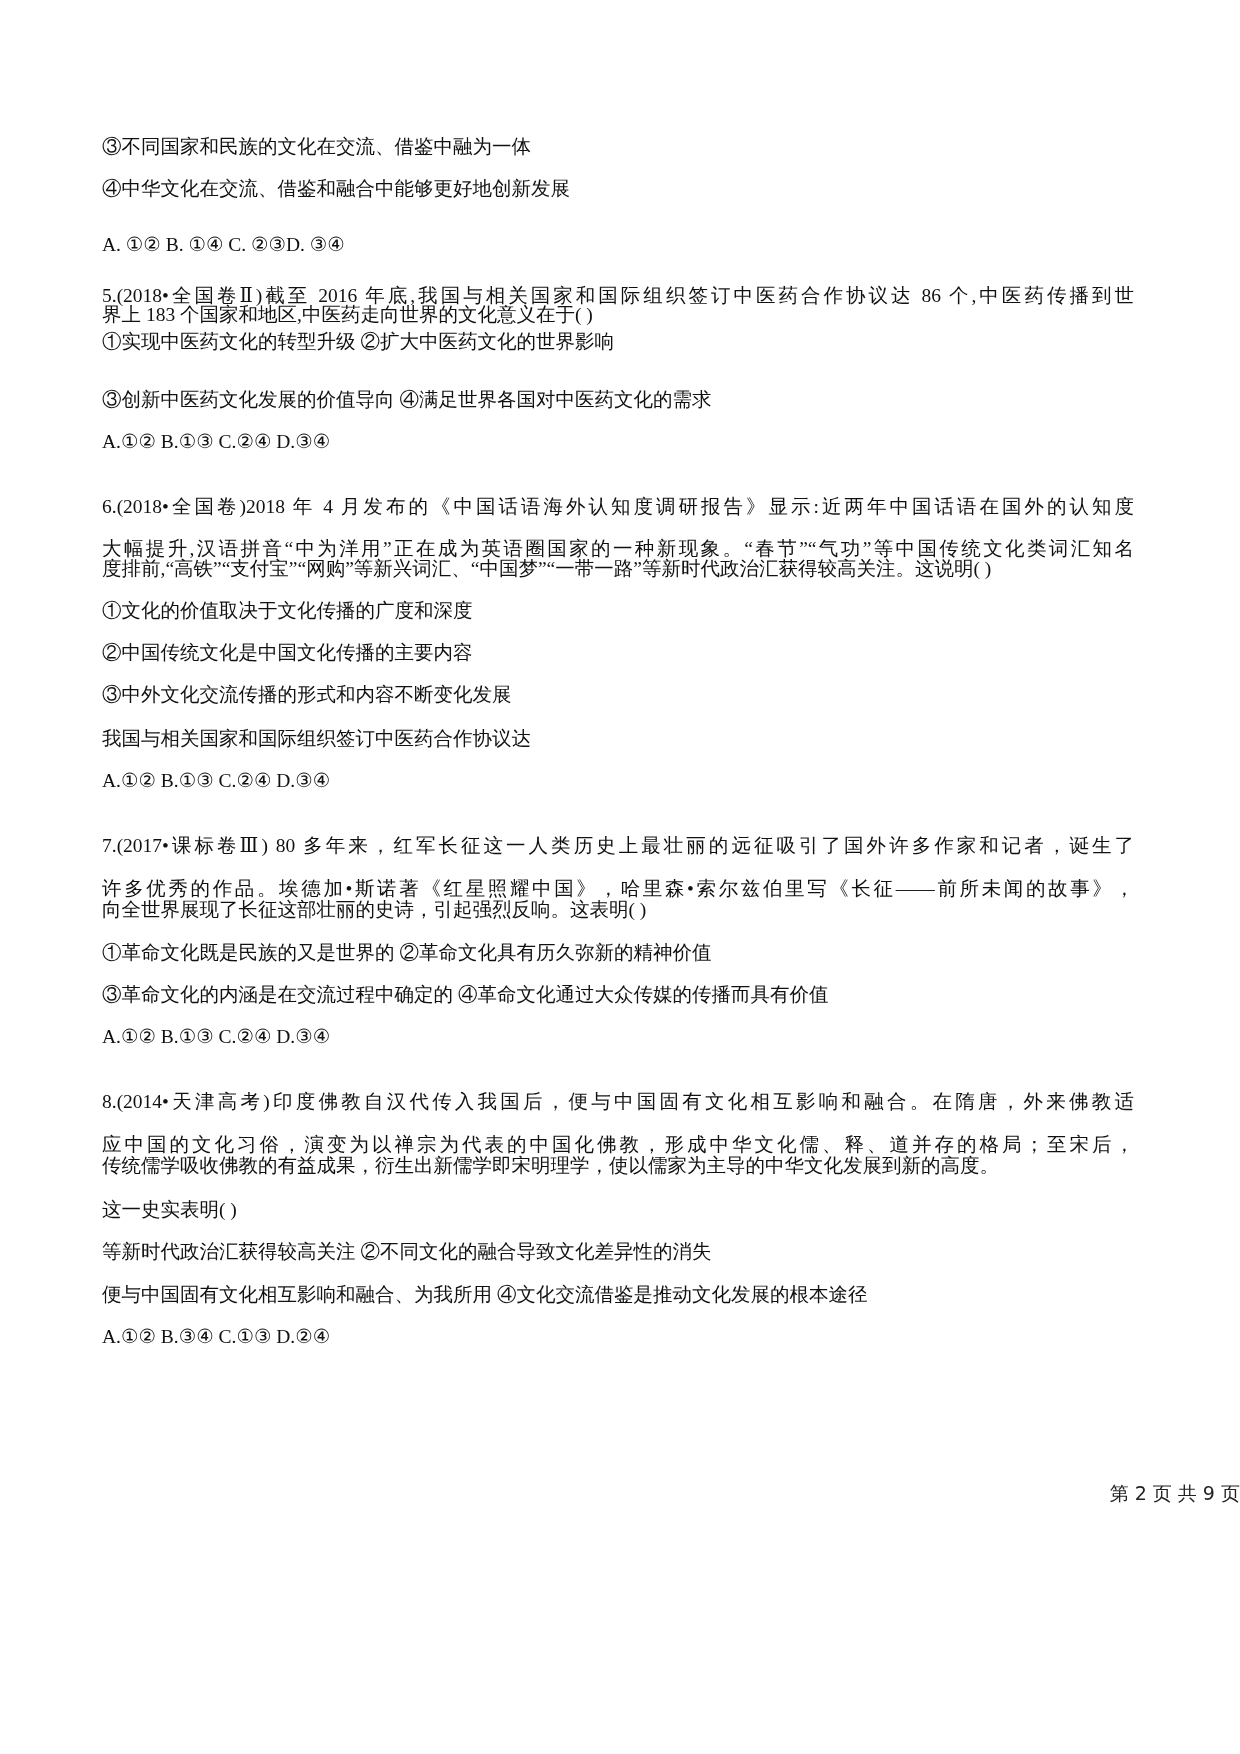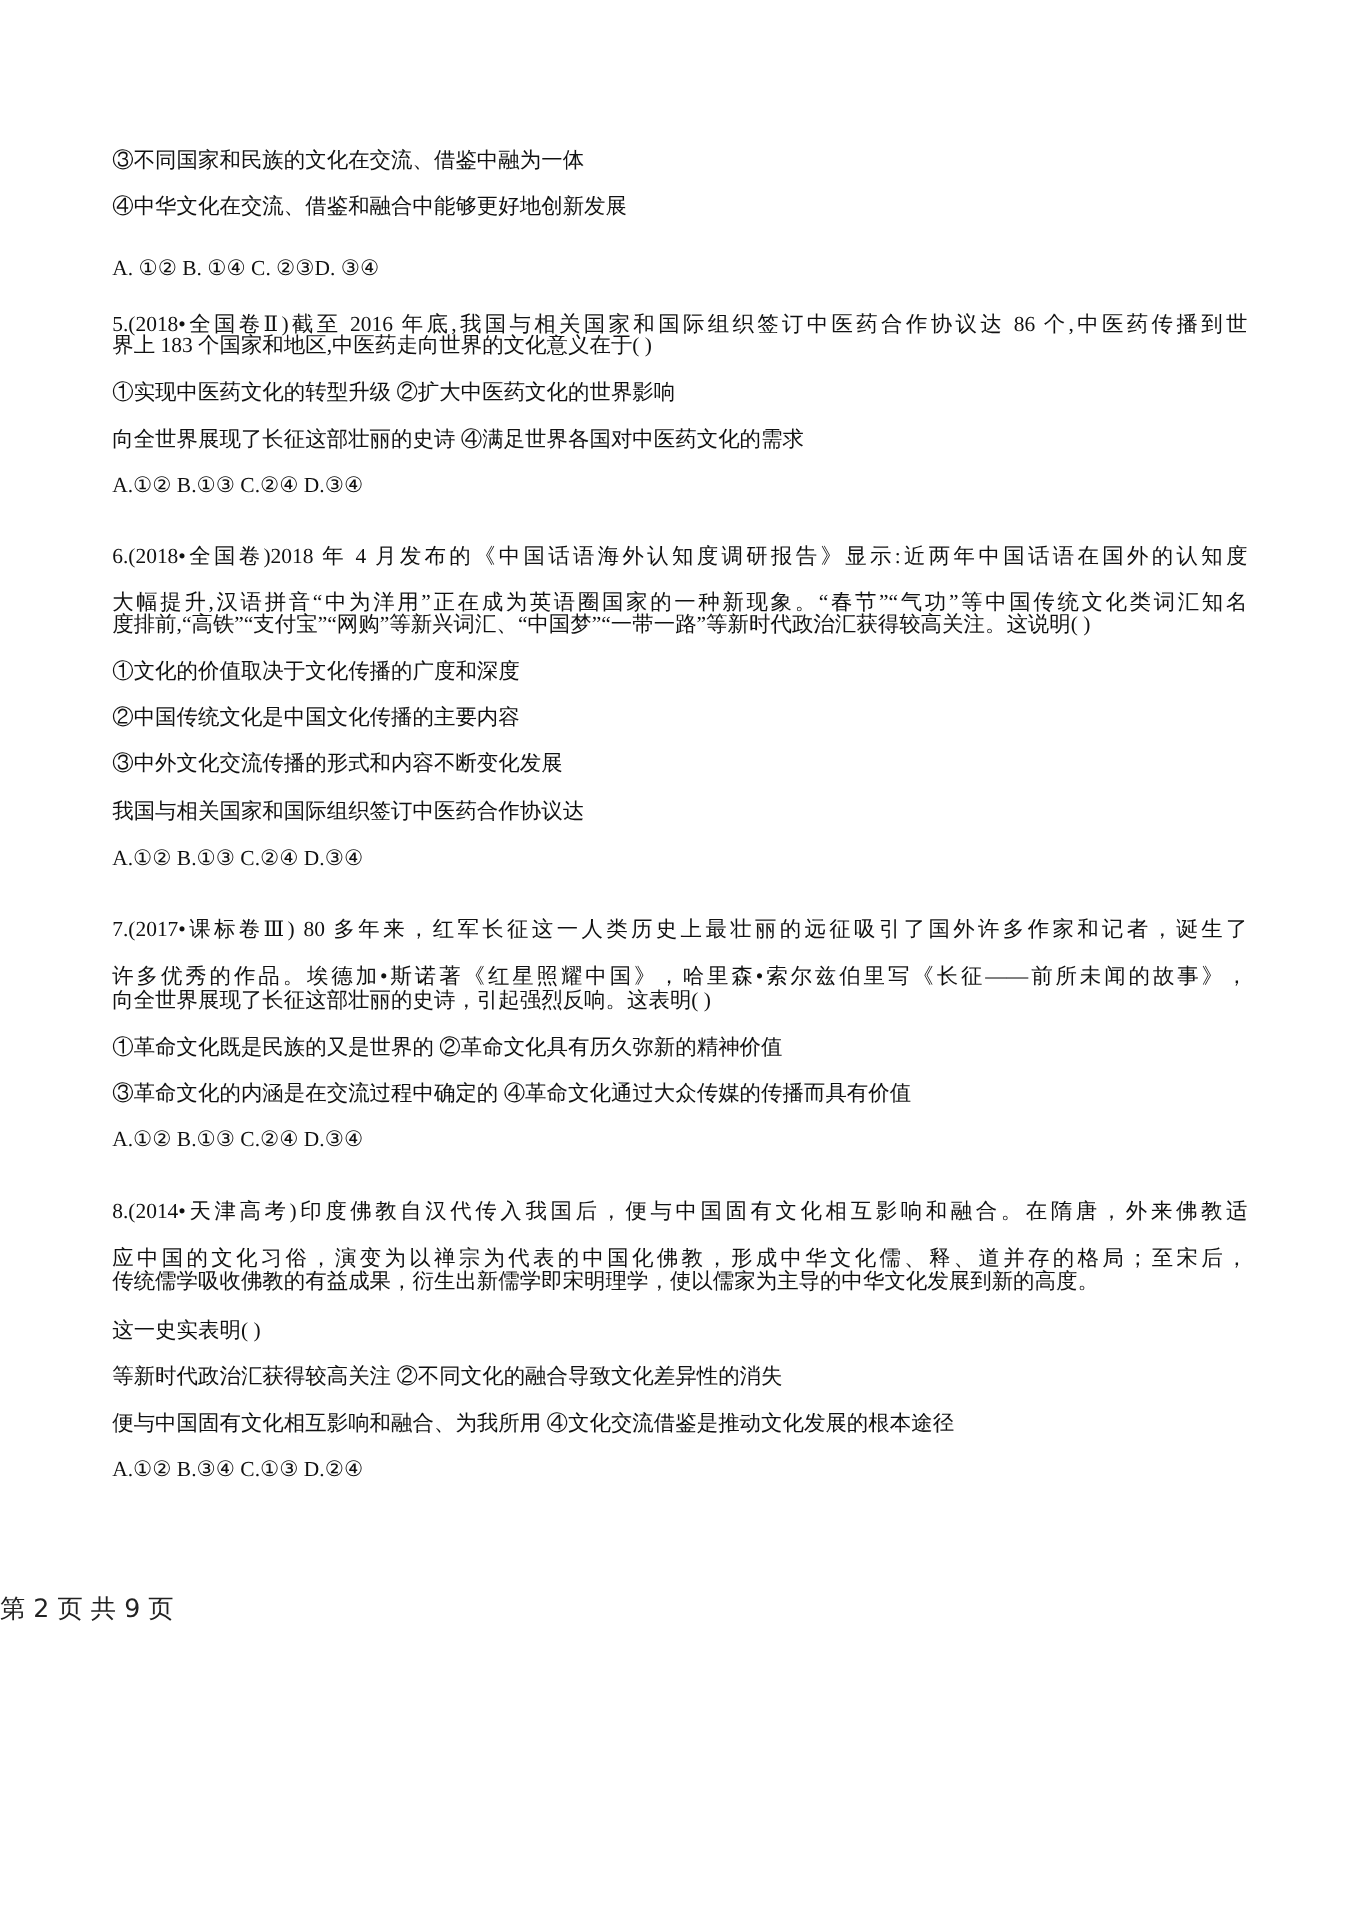--- a/index.html
+++ b/index.html
@@ -31,43 +31,43 @@
       letter-spacing: 0px;
     }
     .line.justify {
       width: 1032px;
       text-align: justify;
       text-align-last: justify;
       margin-top: 23px;
     }
     .footer {
       position: absolute;
-      top: 1451px;
+      top: 1481px;
       left: 0;
       width: 1240px;
-      text-align: left;
+      text-align: right;
       font-family: "DejaVu Sans", sans-serif;
-      font-size: 23px;
+      font-size: 19px;
       line-height: 24px;
       color: #222222;
     }
   </style>
 </head>
 <body>
 
 <div class="page">
   <div id="lines">
     <div class="line" style="top:135px">③不同国家和民族的文化在交流、借鉴中融为一体</div>
     <div class="line" style="top:177px">④中华文化在交流、借鉴和融合中能够更好地创新发展</div>
     <div class="line" style="top:233px">A. ①②  B. ①④  C. ②③D. ③④</div>
 
     <div class="line justify" style="top:261px">5.(2018•全国卷Ⅱ)截至 2016 年底,我国与相关国家和国际组织签订中医药合作协议达 86 个,中医药传播到世</div>
     <div class="line" style="top:303px">界上 183 个国家和地区,中医药走向世界的文化意义在于(   )</div>
-    <div class="line" style="top:346px">①实现中医药文化的转型升级      ②扩大中医药文化的世界影响</div>
-    <div class="line" style="top:388px">向全世界展现了长征这部壮丽的史诗  ④满足世界各国对中医药文化的需求</div>
+    <div class="line" style="top:330px">①实现中医药文化的转型升级      ②扩大中医药文化的世界影响</div>
+    <div class="line" style="top:388px">③创新中医药文化发展的价值导向  ④满足世界各国对中医药文化的需求</div>
     <div class="line" style="top:430px">A.①②   B.①③   C.②④   D.③④</div>
 
     <div class="line justify" style="top:472px">6.(2018•全国卷)2018 年 4 月发布的《中国话语海外认知度调研报告》显示:近两年中国话语在国外的认知度</div>
     <div class="line justify" style="top:514px">大幅提升,汉语拼音“中为洋用”正在成为英语圈国家的一种新现象。“春节”“气功”等中国传统文化类词汇知名</div>
     <div class="line" style="top:557px">度排前,“高铁”“支付宝”“网购”等新兴词汇、“中国梦”“一带一路”等新时代政治汇获得较高关注。这说明(   )</div>
     <div class="line" style="top:599px">①文化的价值取决于文化传播的广度和深度</div>
     <div class="line" style="top:641px">②中国传统文化是中国文化传播的主要内容</div>
     <div class="line" style="top:683px">③中外文化交流传播的形式和内容不断变化发展</div>
     <div class="line" style="top:727px">我国与相关国家和国际组织签订中医药合作协议达</div>
     <div class="line" style="top:769px">A.①②    B.①③    C.②④    D.③④</div>

